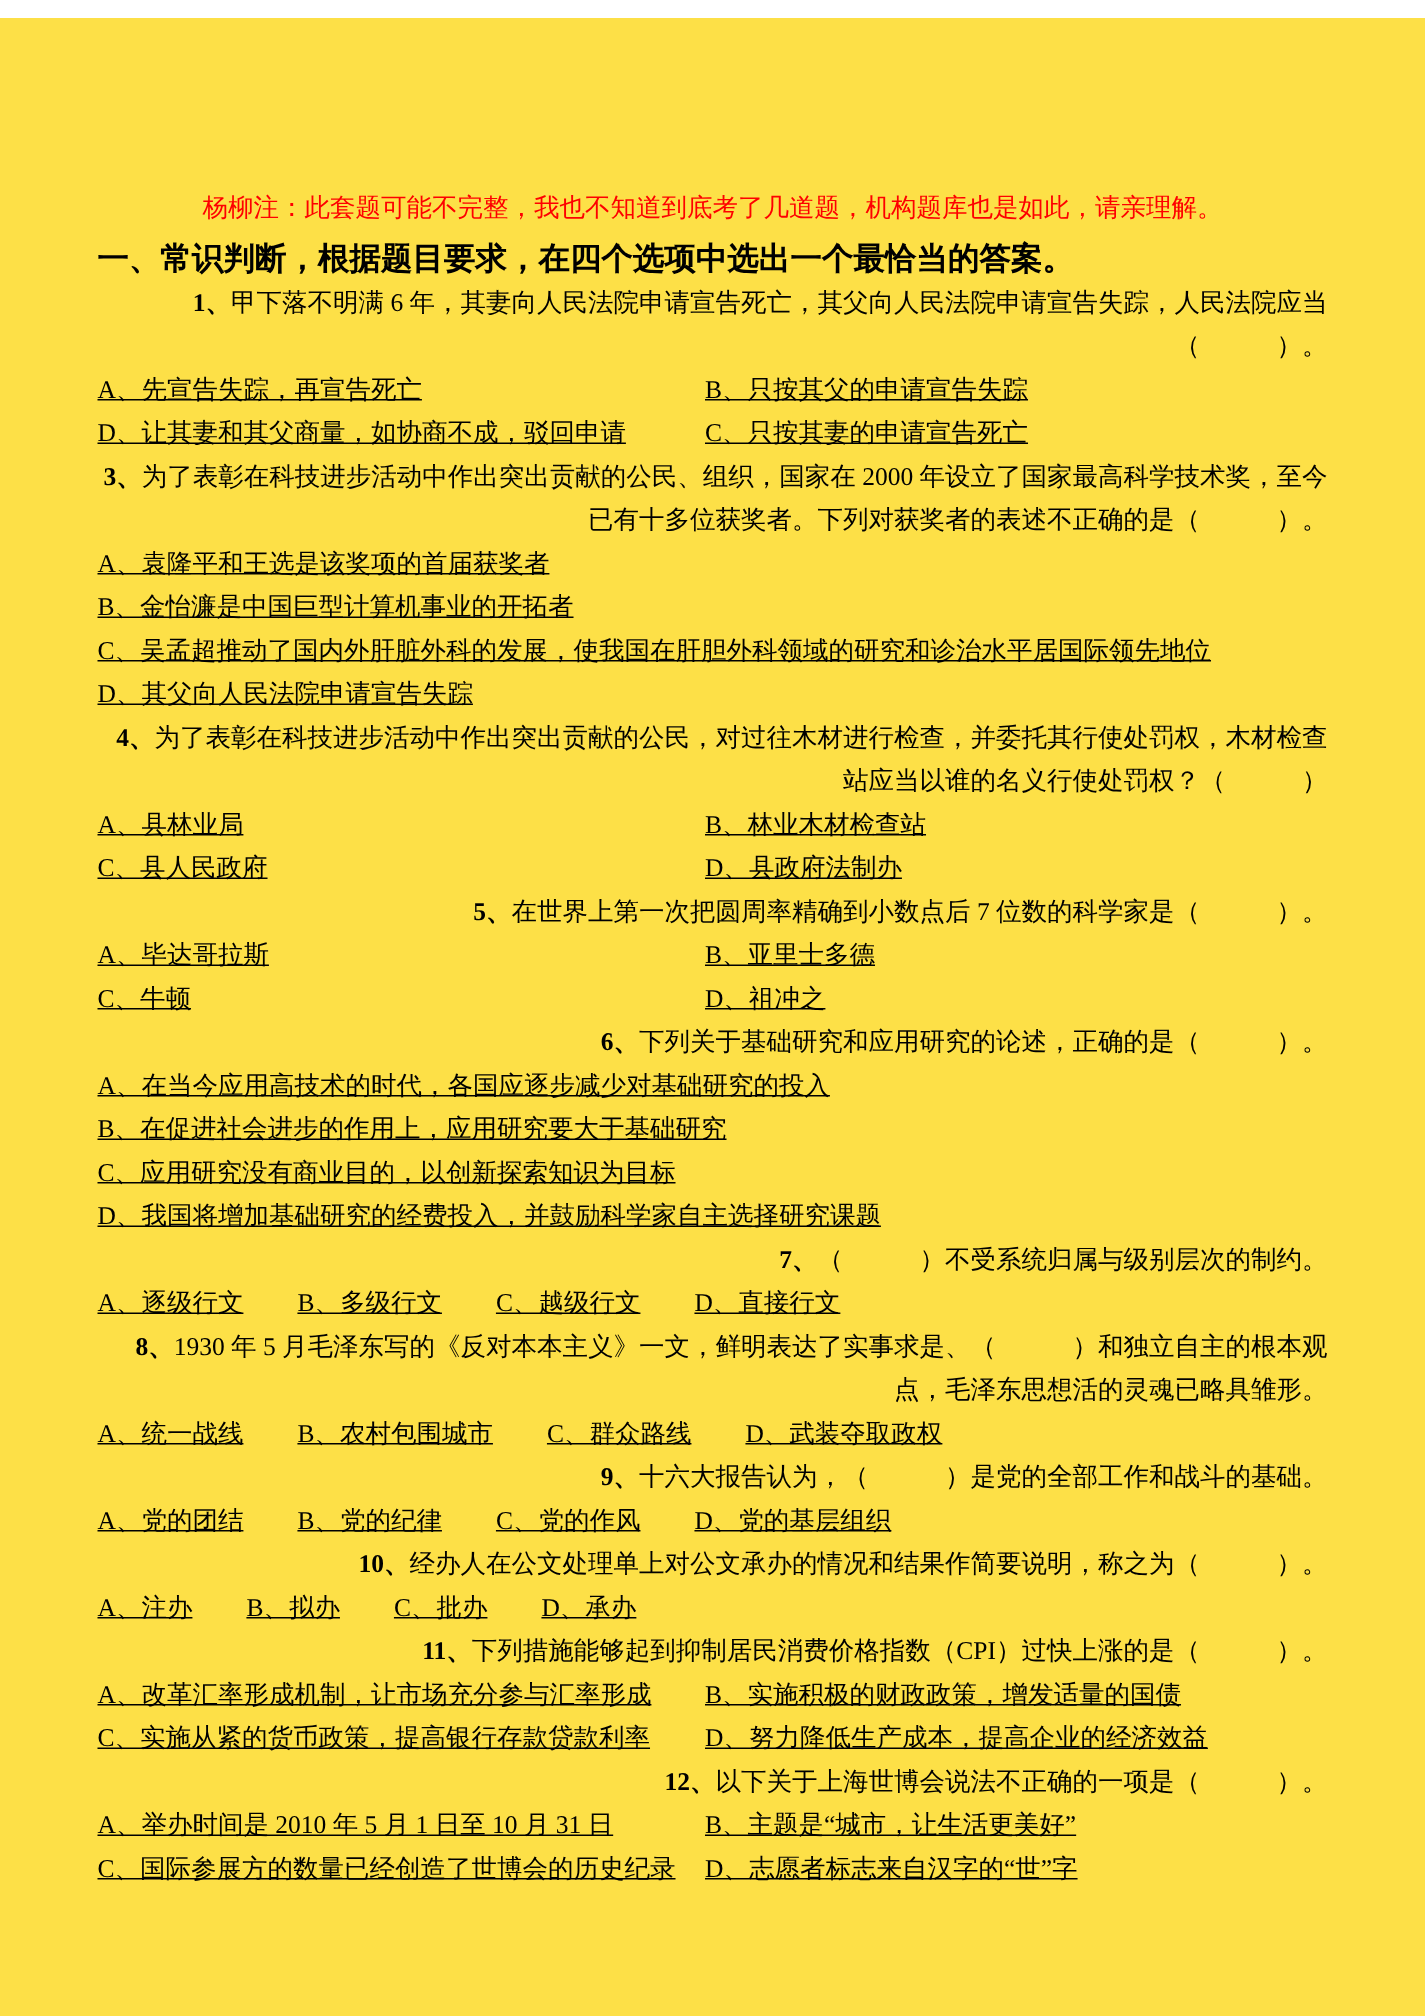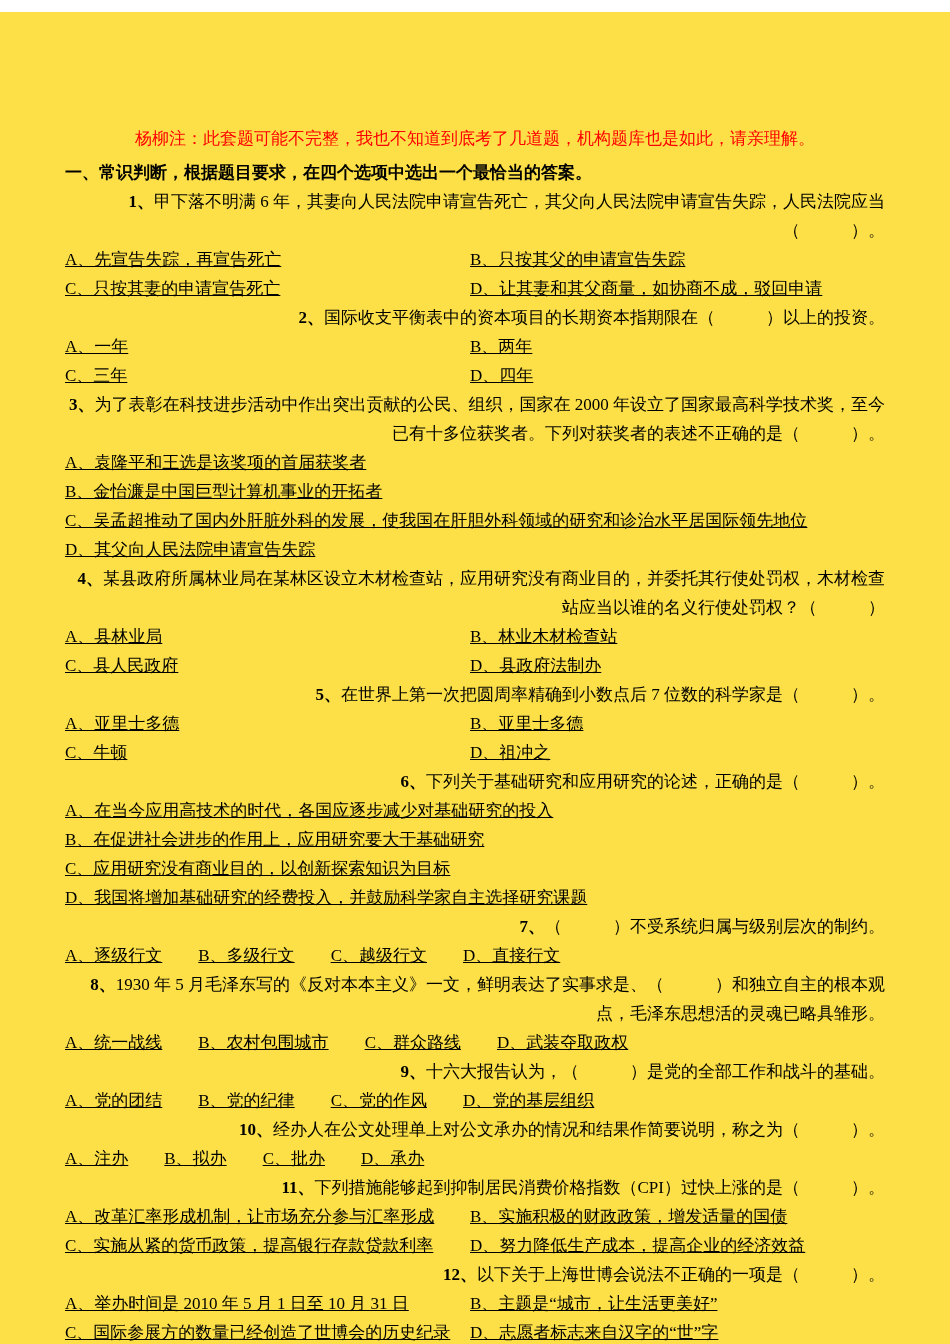--- a/index.html
+++ b/index.html
@@ -18,21 +18,21 @@
   }
   .note{
     margin:0 0 5px 0;
     text-align:center;
     color:#fe0000;
   }
   .section-title{
     margin:0;
     font-family:Liberation Sans, sans-serif;
     font-weight:bold;
-    font-size:17px;
+    font-size:21px;
   }
   .question{margin:0;}
   .q-text{margin:0;text-align:right;}
   .q-num{font-weight:bold;}
   .opt-row{
     display:grid;
     grid-template-columns:405px 1fr;
   }
   .opt,.opt-line{margin:0;text-decoration:underline;}
   .opt-line{display:block;}
@@ -45,57 +45,46 @@
   <p class="note">杨柳注：此套题可能不完整，我也不知道到底考了几道题，机构题库也是如此，请亲理解。</p>
   <p class="section-title">一、常识判断，根据题目要求，在四个选项中选出一个最恰当的答案。</p>
   <div id="questions">
       <div class="question">
         <p class="q-text"><b class="q-num">1、</b><span class="q-body">甲下落不明满 6 年，其妻向人民法院申请宣告死亡，其父向人民法院申请宣告失踪，人民法院应当（　　　）。</span></p>
         <div class="opt-row">
           <span class="opt">A、先宣告失踪，再宣告死亡</span>
           <span class="opt">B、只按其父的申请宣告失踪</span>
         </div>
         <div class="opt-row">
+          <span class="opt">D、让其妻和其父商量，如协商不成，驳回申请</span>
           <span class="opt">C、只按其妻的申请宣告死亡</span>
-          <span class="opt">D、让其妻和其父商量，如协商不成，驳回申请</span>
-        </div>
-      </div>
-      <div class="question">
-        <p class="q-text"><b class="q-num">2、</b><span class="q-body">国际收支平衡表中的资本项目的长期资本指期限在（　　　）以上的投资。</span></p>
-        <div class="opt-row">
-          <span class="opt">A、一年</span>
-          <span class="opt">B、两年</span>
-        </div>
-        <div class="opt-row">
-          <span class="opt">C、三年</span>
-          <span class="opt">D、四年</span>
         </div>
       </div>
       <div class="question">
         <p class="q-text"><b class="q-num">3、</b><span class="q-body">为了表彰在科技进步活动中作出突出贡献的公民、组织，国家在 2000 年设立了国家最高科学技术奖，至今已有十多位获奖者。下列对获奖者的表述不正确的是（　　　）。</span></p>
         <p class="opt-line">A、袁隆平和王选是该奖项的首届获奖者</p>
         <p class="opt-line">B、金怡濂是中国巨型计算机事业的开拓者</p>
         <p class="opt-line">C、吴孟超推动了国内外肝脏外科的发展，使我国在肝胆外科领域的研究和诊治水平居国际领先地位</p>
         <p class="opt-line">D、其父向人民法院申请宣告失踪</p>
       </div>
       <div class="question">
-        <p class="q-text"><b class="q-num">4、</b><span class="q-body">某县政府所属林业局在某林区设立木材检查站，应用研究没有商业目的，并委托其行使处罚权，木材检查站应当以谁的名义行使处罚权？（　　　）</span></p>
+        <p class="q-text"><b class="q-num">4、</b><span class="q-body">为了表彰在科技进步活动中作出突出贡献的公民，对过往木材进行检查，并委托其行使处罚权，木材检查站应当以谁的名义行使处罚权？（　　　）</span></p>
         <div class="opt-row">
           <span class="opt">A、县林业局</span>
           <span class="opt">B、林业木材检查站</span>
         </div>
         <div class="opt-row">
           <span class="opt">C、县人民政府</span>
           <span class="opt">D、县政府法制办</span>
         </div>
       </div>
       <div class="question">
         <p class="q-text"><b class="q-num">5、</b><span class="q-body">在世界上第一次把圆周率精确到小数点后 7 位数的科学家是（　　　）。</span></p>
         <div class="opt-row">
-          <span class="opt">A、亚里士多德</span>
+          <span class="opt">A、毕达哥拉斯</span>
           <span class="opt">B、亚里士多德</span>
         </div>
         <div class="opt-row">
           <span class="opt">C、牛顿</span>
           <span class="opt">D、祖冲之</span>
         </div>
       </div>
       <div class="question">
         <p class="q-text"><b class="q-num">6、</b><span class="q-body">下列关于基础研究和应用研究的论述，正确的是（　　　）。</span></p>
         <p class="opt-line">A、在当今应用高技术的时代，各国应逐步减少对基础研究的投入</p>

